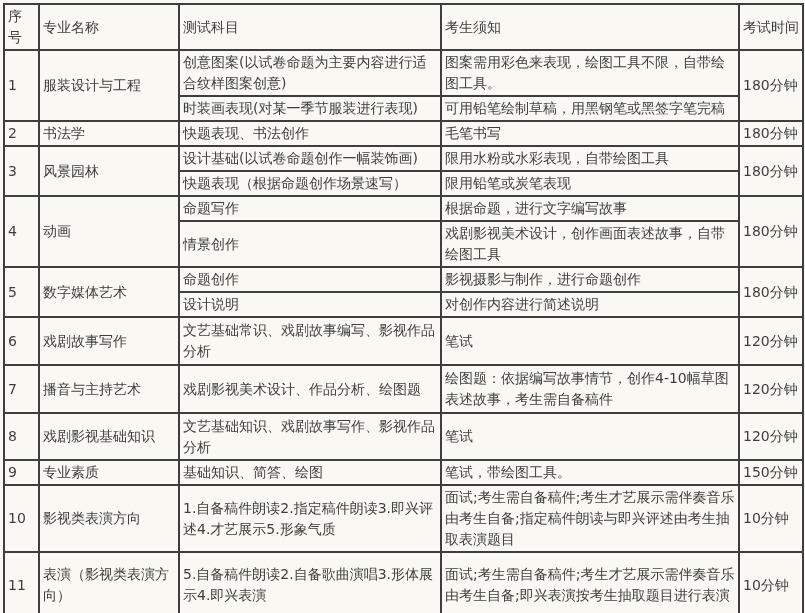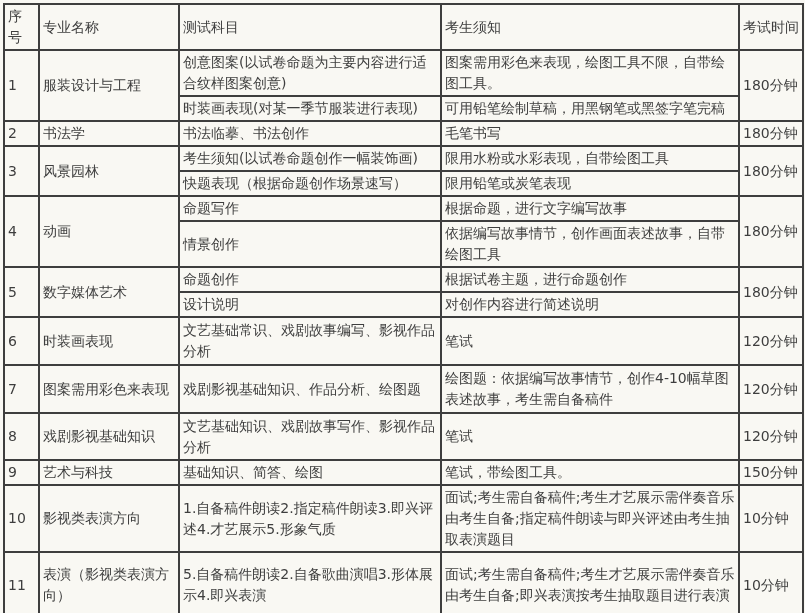--- a/index.html
+++ b/index.html
@@ -63,88 +63,88 @@
       <td rowspan="2">180分钟</td>
     </tr>
     <tr style="height:24px">
       <td>时装画表现(对某一季节服装进行表现)</td>
       <td>可用铅笔绘制草稿，用黑钢笔或黑签字笔完稿</td>
     </tr>
 
     <tr style="height:25px">
       <td>2</td>
       <td>书法学</td>
-      <td>书法临摹、书法创作</td>
+      <td>快题表现、书法创作</td>
       <td>毛笔书写</td>
       <td>180分钟</td>
     </tr>
 
     <tr style="height:24px">
       <td rowspan="2">3</td>
       <td rowspan="2">风景园林</td>
-      <td>考生须知(以试卷命题创作一幅装饰画)</td>
+      <td>设计基础(以试卷命题创作一幅装饰画)</td>
       <td>限用水粉或水彩表现，自带绘图工具</td>
       <td rowspan="2">180分钟</td>
     </tr>
     <tr style="height:24px">
       <td>快题表现（根据命题创作场景速写）</td>
       <td>限用铅笔或炭笔表现</td>
     </tr>
 
     <tr style="height:24px">
       <td rowspan="2">4</td>
       <td rowspan="2">动画</td>
       <td>命题写作</td>
       <td>根据命题，进行文字编写故事</td>
       <td rowspan="2">180分钟</td>
     </tr>
     <tr style="height:40px">
       <td>情景创作</td>
-      <td>依据编写故事情节，创作画面表述故事，自带绘图工具</td>
+      <td>戏剧影视美术设计，创作画面表述故事，自带绘图工具</td>
     </tr>
 
     <tr style="height:24px">
       <td rowspan="2">5</td>
       <td rowspan="2">数字媒体艺术</td>
       <td>命题创作</td>
-      <td>根据试卷主题，进行命题创作</td>
+      <td>影视摄影与制作，进行命题创作</td>
       <td rowspan="2">180分钟</td>
     </tr>
     <tr style="height:24px">
       <td>设计说明</td>
       <td>对创作内容进行简述说明</td>
     </tr>
 
     <tr style="height:48px">
       <td>6</td>
-      <td>时装画表现</td>
+      <td>戏剧故事写作</td>
       <td>文艺基础常识、戏剧故事编写、影视作品分析</td>
       <td>笔试</td>
       <td>120分钟</td>
     </tr>
 
     <tr style="height:48px">
       <td>7</td>
-      <td>图案需用彩色来表现</td>
-      <td>戏剧影视基础知识、作品分析、绘图题</td>
+      <td>播音与主持艺术</td>
+      <td>戏剧影视美术设计、作品分析、绘图题</td>
       <td>绘图题：依据编写故事情节，创作4-10幅草图表述故事，考生需自备稿件</td>
       <td>120分钟</td>
     </tr>
 
     <tr style="height:47px">
       <td>8</td>
       <td>戏剧影视基础知识</td>
       <td>文艺基础知识、戏剧故事写作、影视作品分析</td>
       <td>笔试</td>
       <td>120分钟</td>
     </tr>
 
     <tr style="height:25px">
       <td>9</td>
-      <td>艺术与科技</td>
+      <td>专业素质</td>
       <td>基础知识、简答、绘图</td>
       <td>笔试，带绘图工具。</td>
       <td>150分钟</td>
     </tr>
 
     <tr style="height:62px">
       <td>10</td>
       <td>影视类表演方向</td>
       <td>1.自备稿件朗读2.指定稿件朗读3.即兴评述4.才艺展示5.形象气质</td>
       <td>面试;考生需自备稿件;考生才艺展示需伴奏音乐由考生自备;指定稿件朗读与即兴评述由考生抽取表演题目</td>

